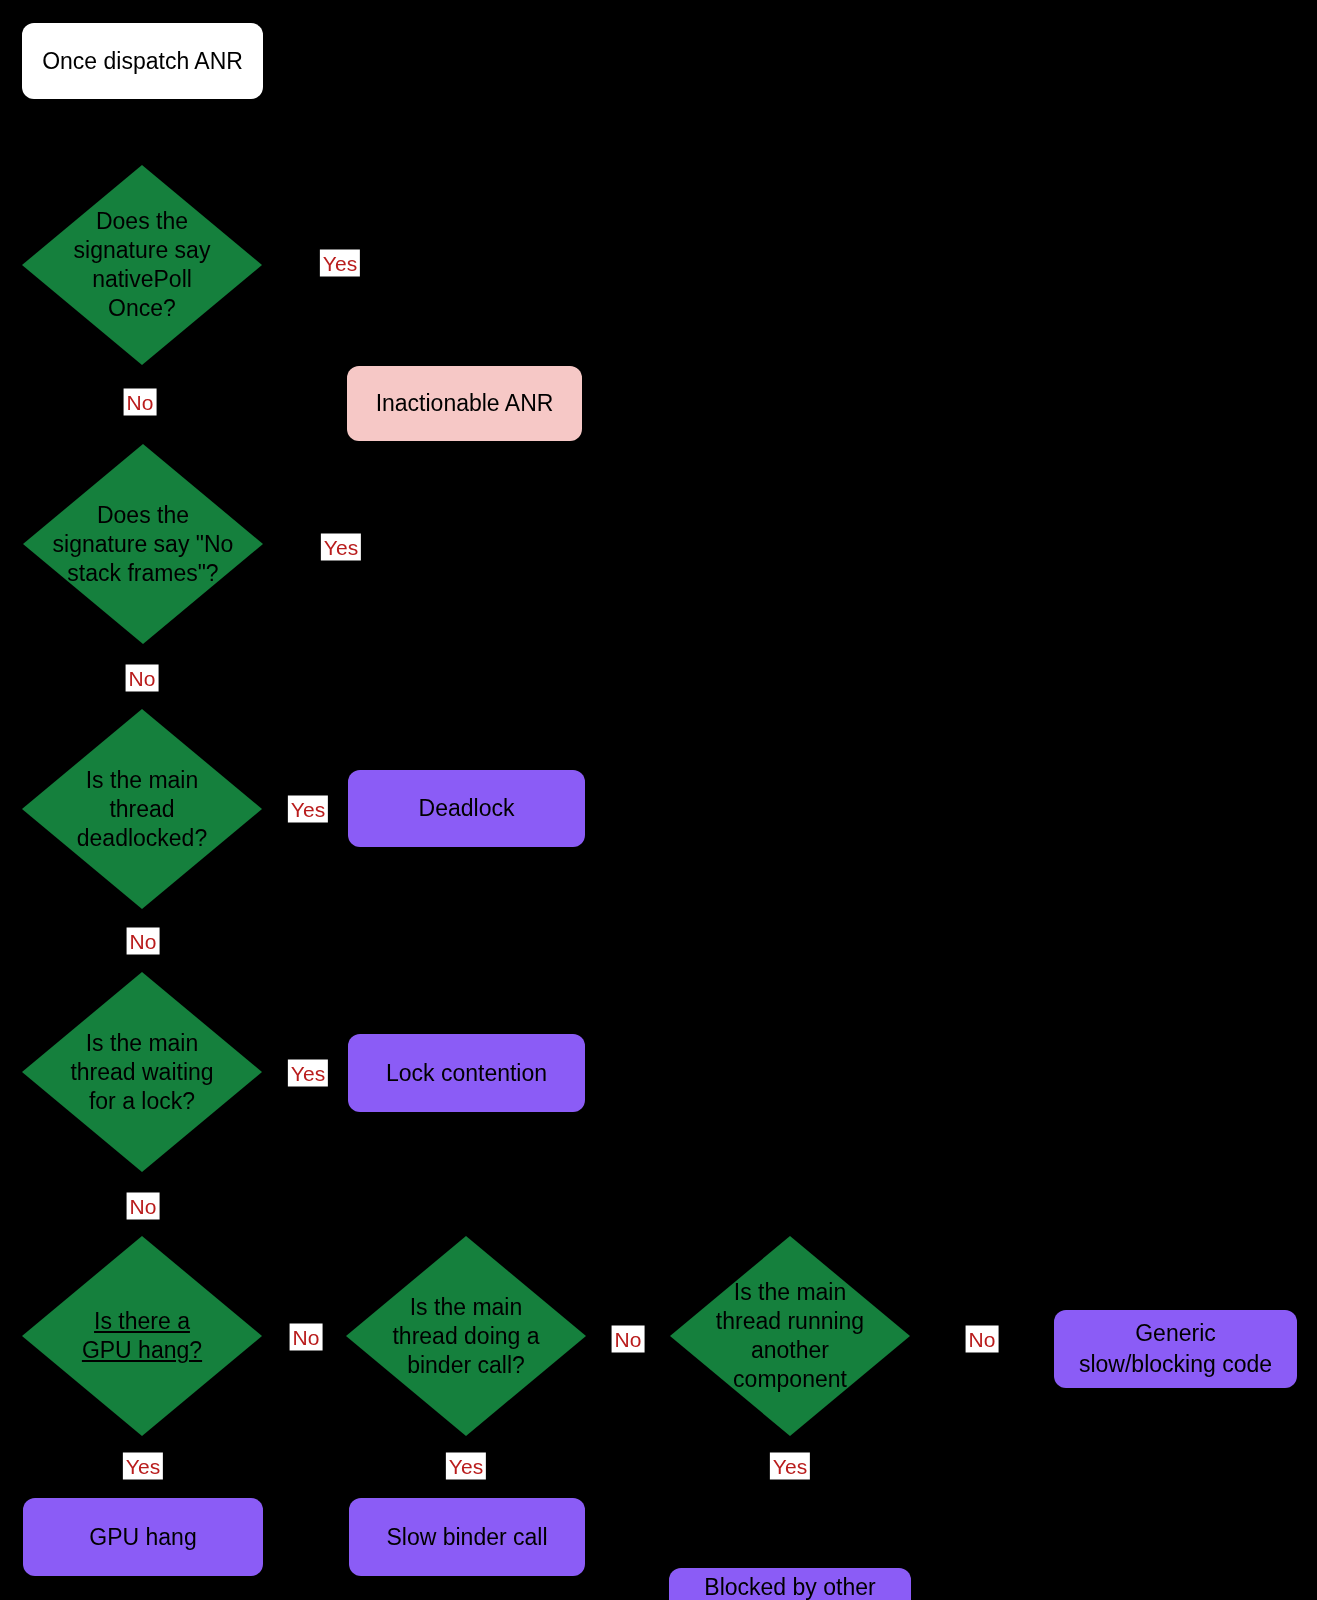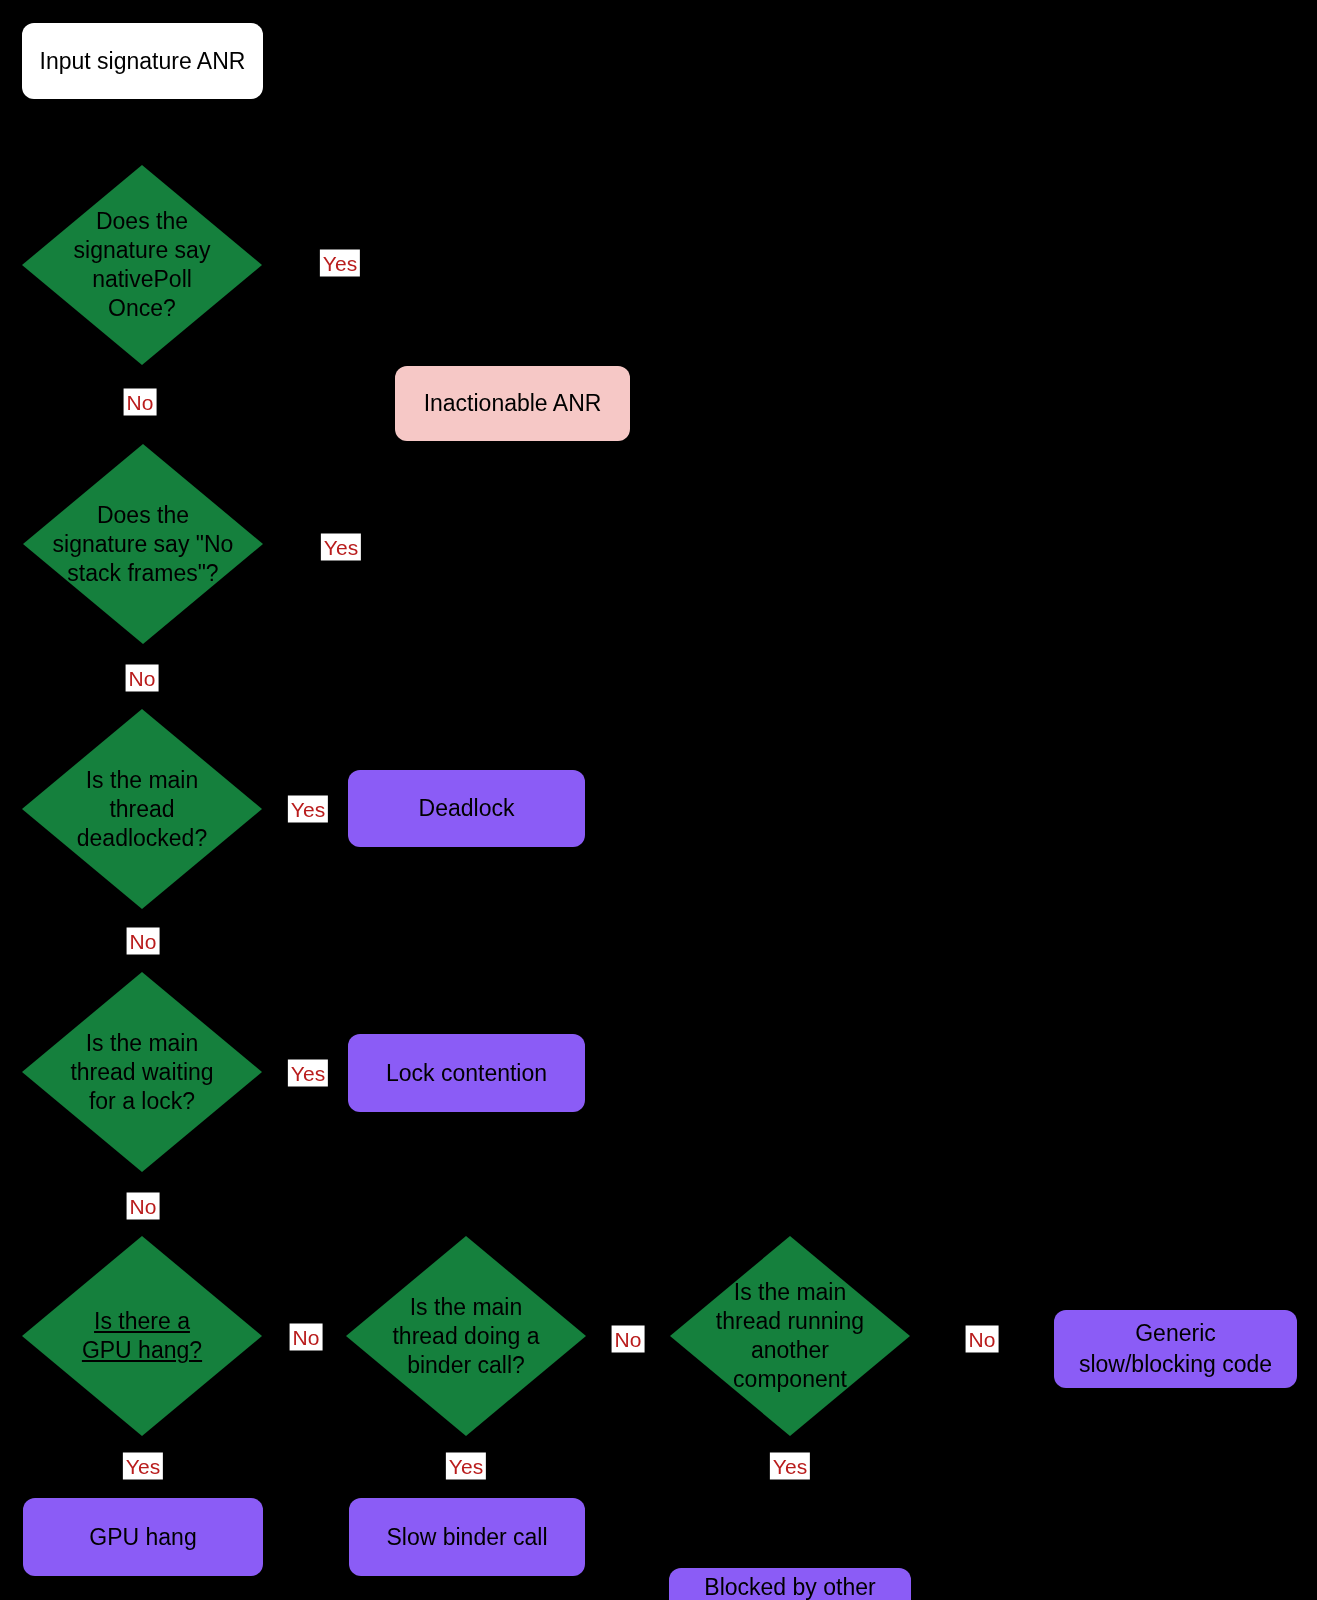--- a/index.html
+++ b/index.html
@@ -48,21 +48,21 @@
     color: #b91c1c;
     font-size: 21px;
     line-height: 27px;
     padding: 0 3px;
     white-space: nowrap;
   }
 
   
   #n-start   { left: 22px;   top: 23px;   width: 241px; height: 76px; }
   #n-d1      { left: 22px;   top: 165px;  width: 240px; height: 200px; }
-  #n-inact   { left: 347px;  top: 366px;  width: 235px; height: 75px; margin-left: 48px; }
+  #n-inact   { left: 347px;  top: 366px;  width: 235px; height: 75px; }
   #n-d2      { left: 23px;   top: 444px;  width: 240px; height: 200px; }
   #n-d3      { left: 22px;   top: 709px;  width: 240px; height: 200px; }
   #n-deadl   { left: 348px;  top: 770px;  width: 237px; height: 77px; }
   #n-d4      { left: 22px;   top: 972px;  width: 240px; height: 200px; }
   #n-lock    { left: 348px;  top: 1034px; width: 237px; height: 78px; }
   #n-d5      { left: 22px;   top: 1236px; width: 240px; height: 200px; text-decoration: underline; }
   #n-d6      { left: 346px;  top: 1236px; width: 240px; height: 200px; }
   #n-d7      { left: 670px;  top: 1236px; width: 240px; height: 200px; }
   #n-generic { left: 1054px; top: 1295px; width: 243px; height: 78px; line-height: 31px; margin-top: 15px; }
   #n-gpu     { left: 23px;   top: 1498px; width: 240px; height: 78px; }
@@ -108,21 +108,21 @@
       <path d="M142,1172 L142,1234"></path>
       <path d="M262,1336 L344,1336"></path>
       <path d="M586,1336 L668,1336"></path>
       <path d="M910,1336 L1052,1335"></path>
       <path d="M142,1436 L143,1496"></path>
       <path d="M466,1436 L466,1496"></path>
       <path d="M790,1436 L790,1496"></path>
     </g>
   </svg>
 
-  <div class="node box" id="n-start">Input signature ANR</div>
+  <div class="node box" id="n-start">Once dispatch ANR</div>
 
   <div class="node diamond" id="n-d1">Does the
 signature say
 nativePoll
 Once?</div>
 
   <div class="node diamond" id="n-d2">Does the
 signature say "No
 stack frames"?</div>
 

